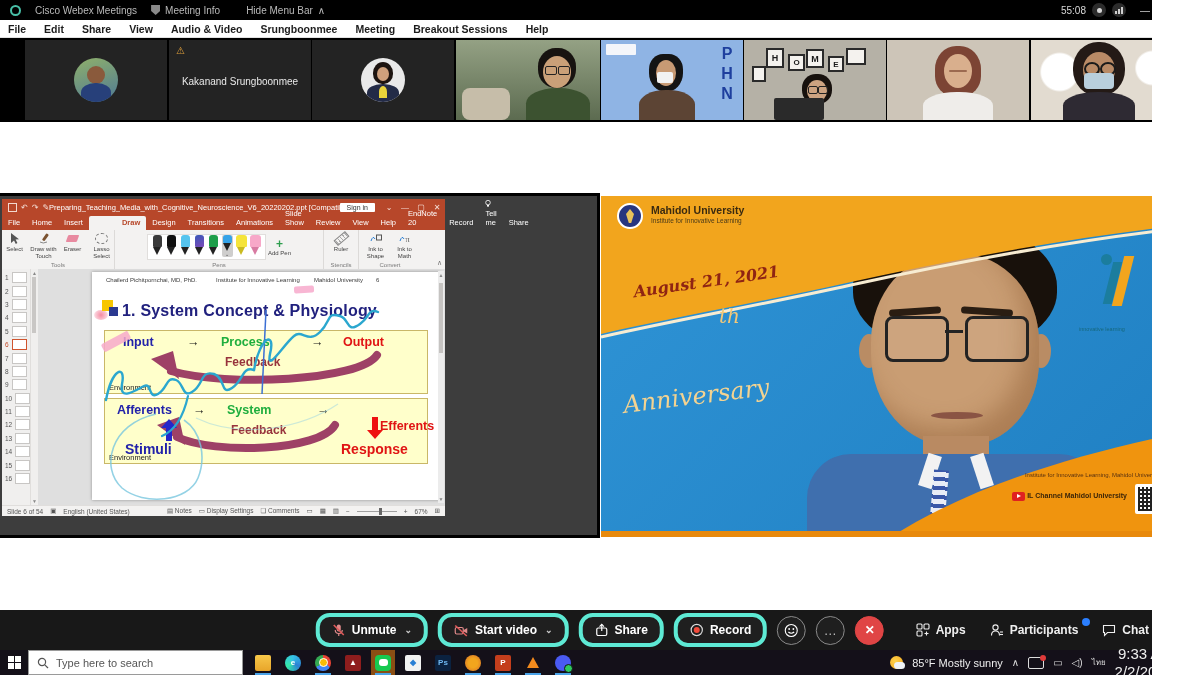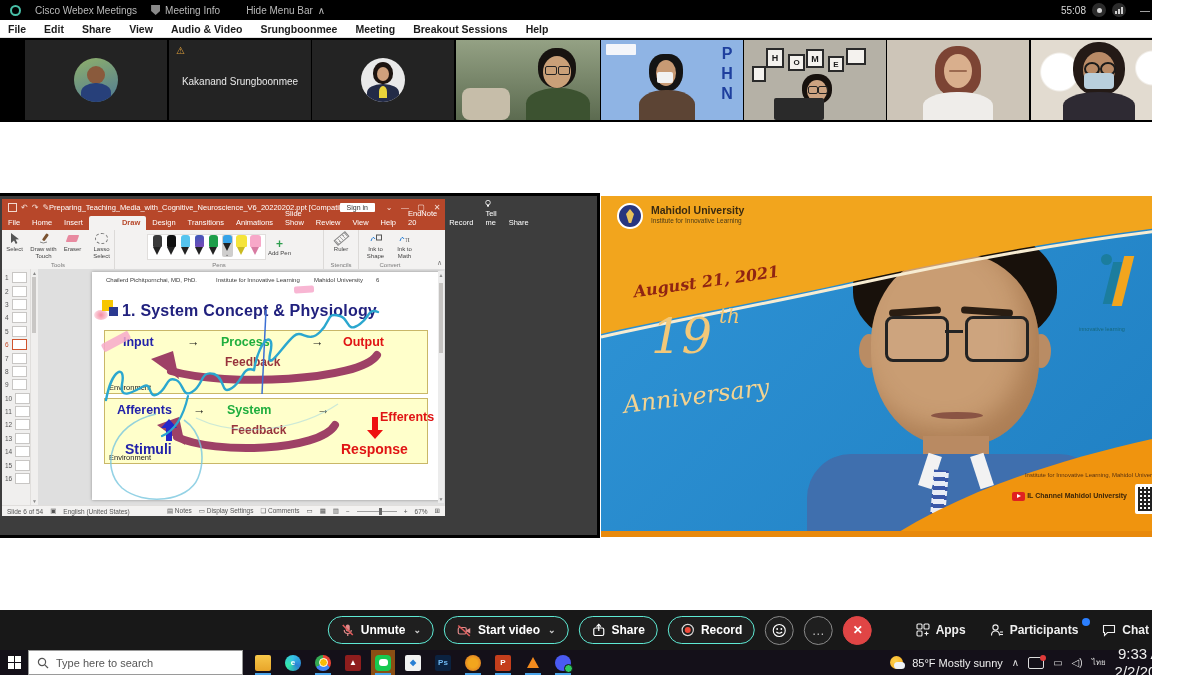--- a/index.html
+++ b/index.html
@@ -137,21 +137,21 @@
   .chan{position:absolute;right:48px;top:296px;font-size:7px;color:#3a2408;font-weight:bold;}
   .qr{position:absolute;right:10px;top:288px;width:30px;height:30px;background:#fff;border-radius:2px;}
   .qr i{position:absolute;inset:3px;background:
       repeating-linear-gradient(90deg,#222 0 2px,transparent 2px 4px),
       repeating-linear-gradient(0deg,#222 0 2px,transparent 2px 4px);}
   .vstrip{position:absolute;left:0;bottom:0;width:574px;height:6px;background:#e8890c;}
 
   
   #controlbar{left:0;top:610px;width:1200px;height:40px;background:#181818;}
   .cgroup{position:absolute;left:50%;top:0;height:40px;transform:translateX(-50%);display:flex;align-items:center;gap:10px;}
-  .pill{height:26px;border:1px solid #5eead4;border-radius:14px;background:#1f1f1f;color:#fff;font-size:12px;font-weight:bold;
+  .pill{height:26px;border:4px solid #5eead4;border-radius:14px;background:#1f1f1f;color:#fff;font-size:12px;font-weight:bold;
         display:flex;align-items:center;gap:6px;padding:0 12px;}
   .chev{font-size:9px;color:#cfcfcf;margin-left:2px;}
   .cbtn{width:27px;height:27px;border:1px solid #8a8a8a;border-radius:50%;background:#1f1f1f;color:#fff;
         display:flex;align-items:center;justify-content:center;font-size:13px;}
   .cbtn.leave{background:#e04545;border-color:#e04545;font-size:12px;font-weight:bold;}
   .rgroupbar{position:absolute;right:14px;top:0;height:40px;display:flex;align-items:center;gap:24px;color:#efefef;font-size:12px;font-weight:bold;}
   .ritem{display:flex;align-items:center;gap:6px;position:relative;}
   .bluedot{position:absolute;top:-5px;right:-12px;width:8px;height:8px;border-radius:50%;background:#2b7fff;}
   .dots{color:#bdbdbd;letter-spacing:1px;}
 
@@ -574,21 +574,21 @@
 
           <div class="ybox" style="top:126px;height:66px;">
             <svg class="inksvg" width="324" height="66" viewBox="0 0 324 66">
               <path d="M230,26 C215,52 110,56 72,38" stroke="#9e4166" stroke-width="8" fill="none" stroke-linecap="round"></path>
               <polygon points="80,46 52,26 74,18" fill="#9e4166"></polygon>
             </svg>
             <span class="w navy" style="left:12px;top:4px;">Afferents</span>
             <span class="w barrow" style="left:88px;top:4px;">→</span>
             <span class="w green" style="left:122px;top:4px;">System</span>
             <span class="w barrow" style="left:212px;top:4px;">→</span>
-            <span class="w red" style="left:244px;top:11px;padding-left:31px;">Efferents</span>
+            <span class="w red" style="left:244px;top:20px;padding-left:31px;">Efferents</span>
             <span class="w maroon" style="left:126px;top:24px;font-size:12px;">Feedback</span>
             <svg style="position:absolute;left:56px;top:20px;" width="16" height="22" viewBox="0 0 16 22">
               <polygon points="8,0 16,9 11,9 11,22 5,22 5,9 0,9" fill="#2626c9"></polygon>
             </svg>
             <svg style="position:absolute;left:262px;top:18px;" width="16" height="22" viewBox="0 0 16 22">
               <polygon points="5,0 11,0 11,13 16,13 8,22 0,13 5,13" fill="#ee1111"></polygon>
             </svg>
             <span class="w navy" style="left:20px;top:42px;font-size:14px;">Stimuli</span>
             <span class="w red" style="left:236px;top:42px;font-size:14px;">Response</span>
             <span class="envl">Environment</span>
@@ -652,21 +652,20 @@
     <svg style="position:absolute;left:0;top:0;" width="574" height="150" viewBox="0 0 574 150">
       <path d="M0,0 L574,0 L574,30 C470,42 360,62 250,86 C160,106 70,122 0,138 Z" fill="#f2a51d"></path>
       <path d="M574,33 C470,45 360,65 250,89 C160,109 70,125 0,141" stroke="#f7ecd2" stroke-width="3" fill="none"></path>
     </svg>
     <div class="mu-logo">
         <i></i>
       </div>
     <div class="mu-org">Mahidol University</div>
     <div class="mu-sub">Institute for Innovative Learning</div>
     <div class="v-date">August 21, 2021</div>
-    <div class="v-19">19</div>
     <div class="v-th">th</div>
     <div class="v-anniv">Anniversary</div>
     <div class="il-dot"></div>
     <div class="il-bar1"></div>
     <div class="il-bar2"></div>
     <div class="il-txt">innovative learning</div>
 
     <svg style="position:absolute;left:0;top:220px;" width="574" height="121" viewBox="0 0 574 121">
       <path d="M574,18 C470,40 370,70 290,121 L574,121 Z" fill="#f0940e"></path>
     </svg>

